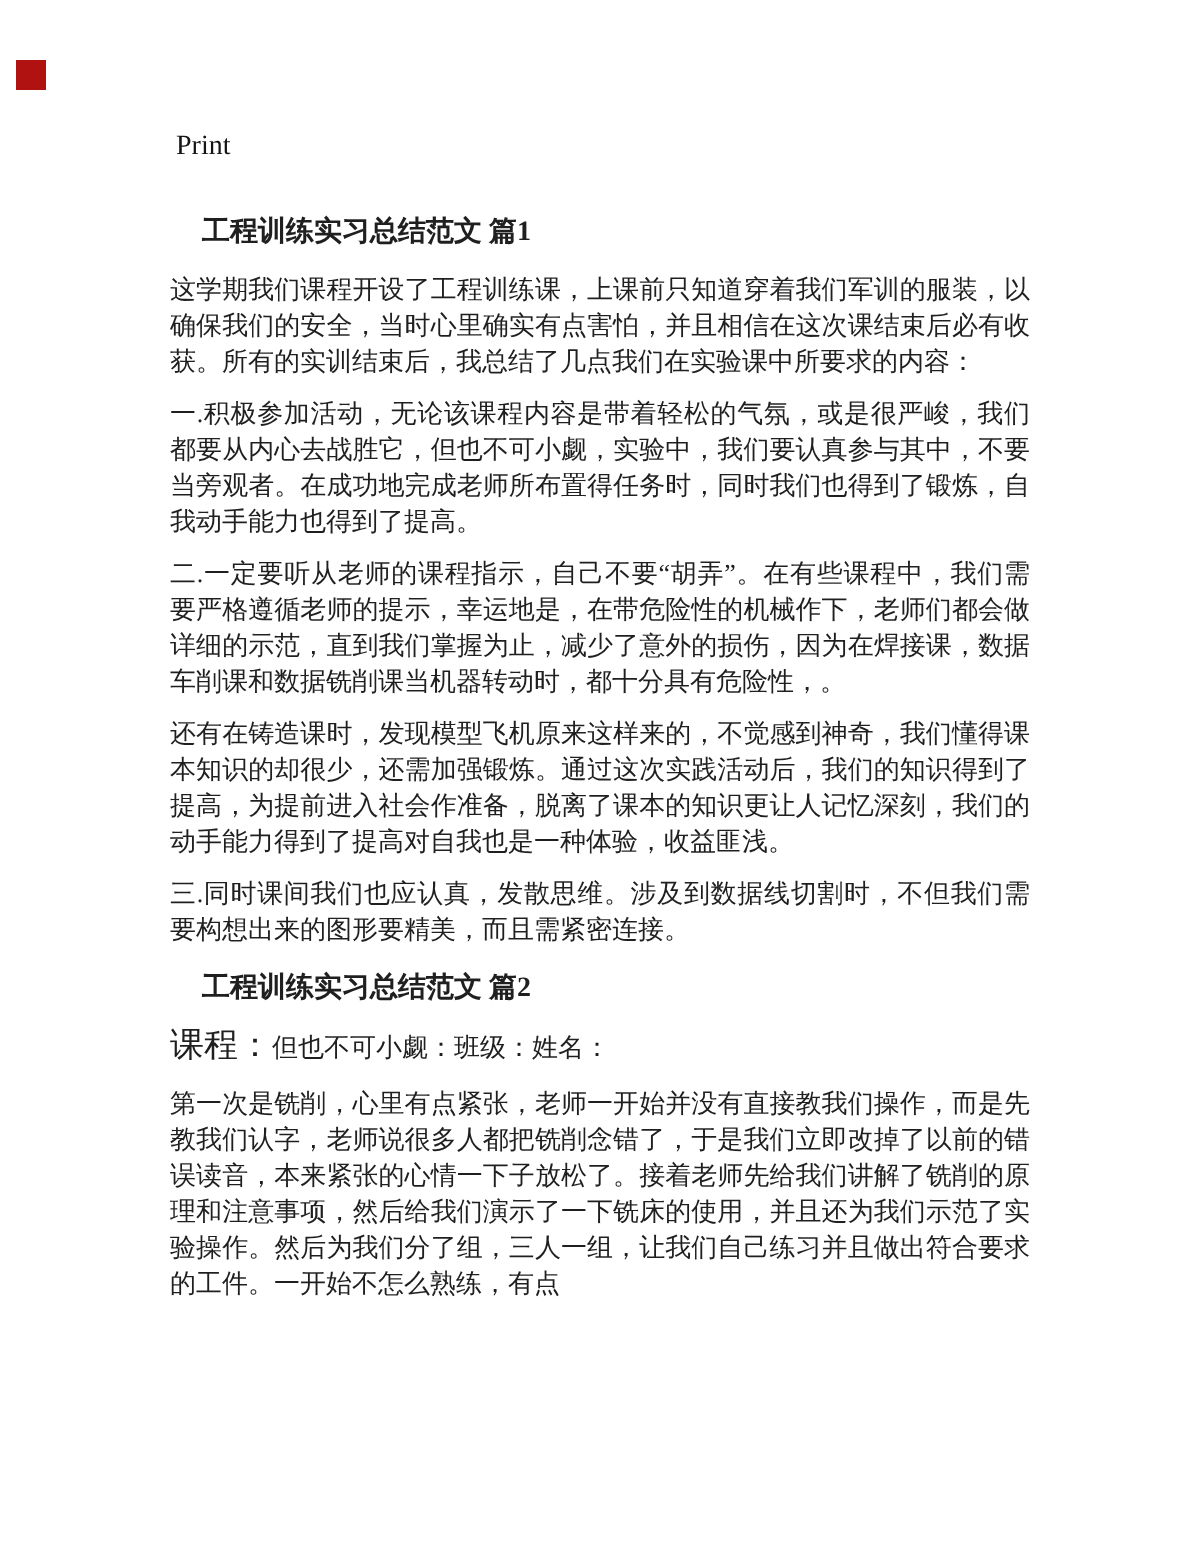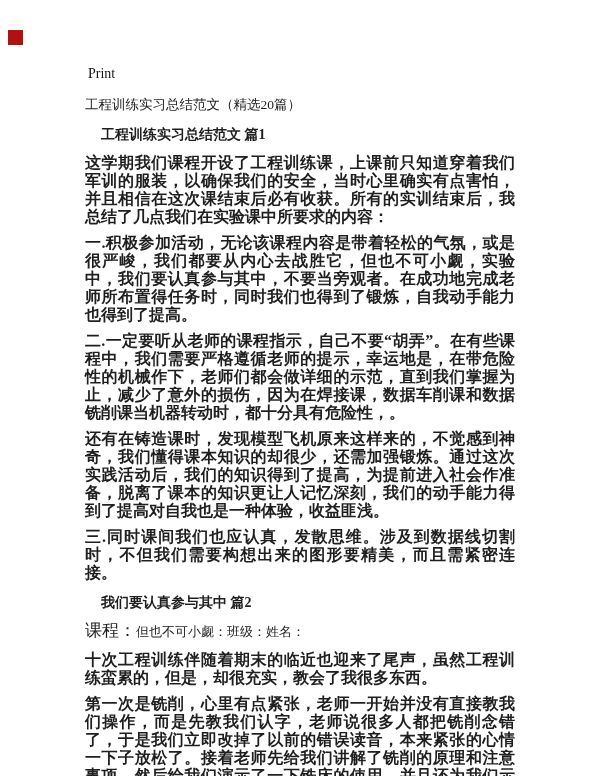--- a/index.html
+++ b/index.html
@@ -29,52 +29,50 @@
     font-size:21px; font-weight:bold; color:var(--accent);
     letter-spacing:1px; line-height:26px;
   }
   .doc-subtitle {
     margin:0 0 12px 0; font-size:13.5px; line-height:18px; font-weight:normal;
   }
   .sec-heading {
     margin:12px 0 10px 16px; font-size:14px; font-weight:bold; line-height:18px;
   }
   .para {
-    margin:0 0 8px 0; font-size:16px; line-height:18px;
-    text-align:justify; text-justify:inter-ideograph;font-weight:bold;
+    margin:0 0 8px 0; font-size:13px; line-height:18px;
+    text-align:justify; text-justify:inter-ideograph;
   }
   .meta-line {
     margin:0 0 10px 0; font-size:13px; line-height:18px;
   }
   .meta-label { font-weight:normal; font-size:17px; }
 </style>
 </head>
 <body>
 
 <div class="page">
 
   <div class="marker-square"></div>
 
   <div class="print-link">Print</div>
 
   <div class="content">
 
 
-    <p class="doc-subtitle">工程训练实习总结范文（精选20篇）</p>
 
     <h2 class="sec-heading">工程训练实习总结范文 篇1</h2>
 
     <p class="para">这学期我们课程开设了工程训练课，上课前只知道穿着我们军训的服装，以确保我们的安全，当时心里确实有点害怕，并且相信在这次课结束后必有收获。所有的实训结束后，我总结了几点我们在实验课中所要求的内容：</p>
     <p class="para">一.积极参加活动，无论该课程内容是带着轻松的气氛，或是很严峻，我们都要从内心去战胜它，但也不可小觑，实验中，我们要认真参与其中，不要当旁观者。在成功地完成老师所布置得任务时，同时我们也得到了锻炼，自我动手能力也得到了提高。</p>
     <p class="para">二.一定要听从老师的课程指示，自己不要“胡弄”。在有些课程中，我们需要严格遵循老师的提示，幸运地是，在带危险性的机械作下，老师们都会做详细的示范，直到我们掌握为止，减少了意外的损伤，因为在焊接课，数据车削课和数据铣削课当机器转动时，都十分具有危险性，。</p>
     <p class="para">还有在铸造课时，发现模型飞机原来这样来的，不觉感到神奇，我们懂得课本知识的却很少，还需加强锻炼。通过这次实践活动后，我们的知识得到了提高，为提前进入社会作准备，脱离了课本的知识更让人记忆深刻，我们的动手能力得到了提高对自我也是一种体验，收益匪浅。</p>
     <p class="para">三.同时课间我们也应认真，发散思维。涉及到数据线切割时，不但我们需要构想出来的图形要精美，而且需紧密连接。</p>
 
-    <h2 class="sec-heading">我们要认真参与其中 篇2</h2>
+    <h2 class="sec-heading">工程训练实习总结范文 篇2</h2>
 
     <p class="meta-line"><span class="meta-label">课程：</span><span>但也不可小觑：班级：姓名：</span></p>
 
 
-    <p class="para">十次工程训练伴随着期末的临近也迎来了尾声，虽然工程训练蛮累的，但是，却很充实，教会了我很多东西。</p>
     <p class="para">第一次是铣削，心里有点紧张，老师一开始并没有直接教我们操作，而是先教我们认字，老师说很多人都把铣削念错了，于是我们立即改掉了以前的错误读音，本来紧张的心情一下子放松了。接着老师先给我们讲解了铣削的原理和注意事项，然后给我们演示了一下铣床的使用，并且还为我们示范了实验操作。然后为我们分了组，三人一组，让我们自己练习并且做出符合要求的工件。一开始不怎么熟练，有点</p>
 
   </div>
 </div>
 
 </body></html>

